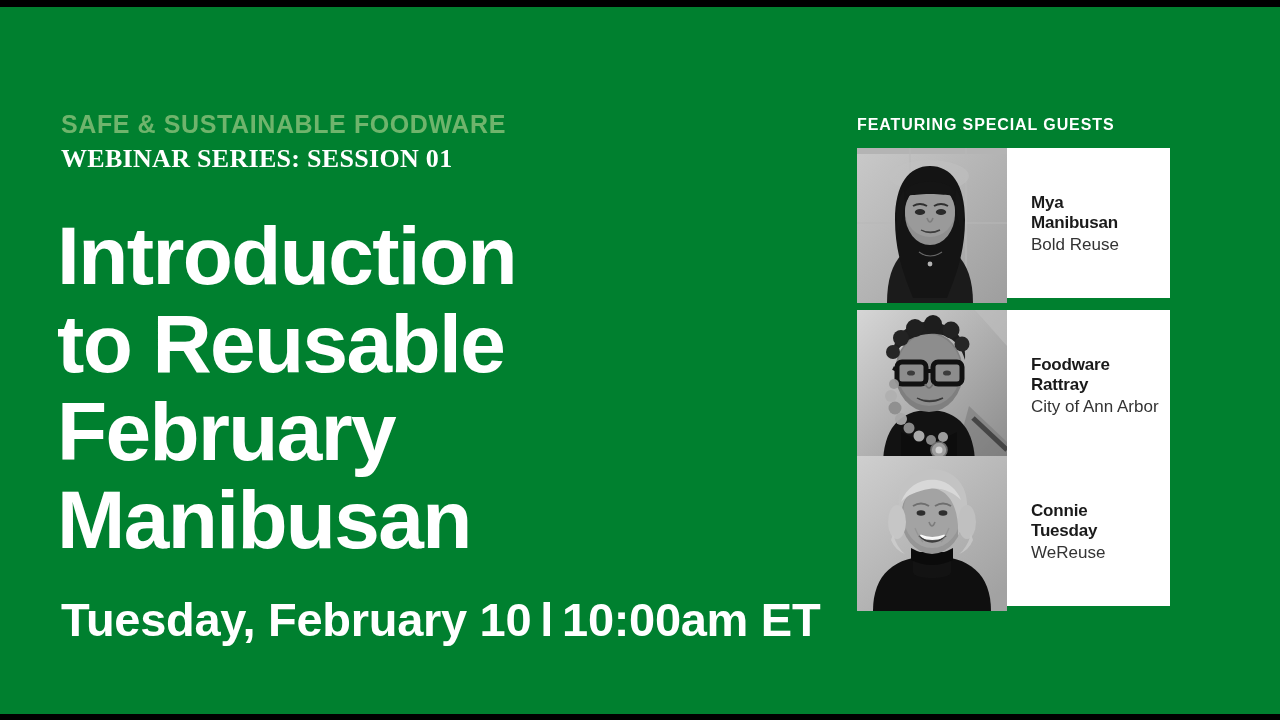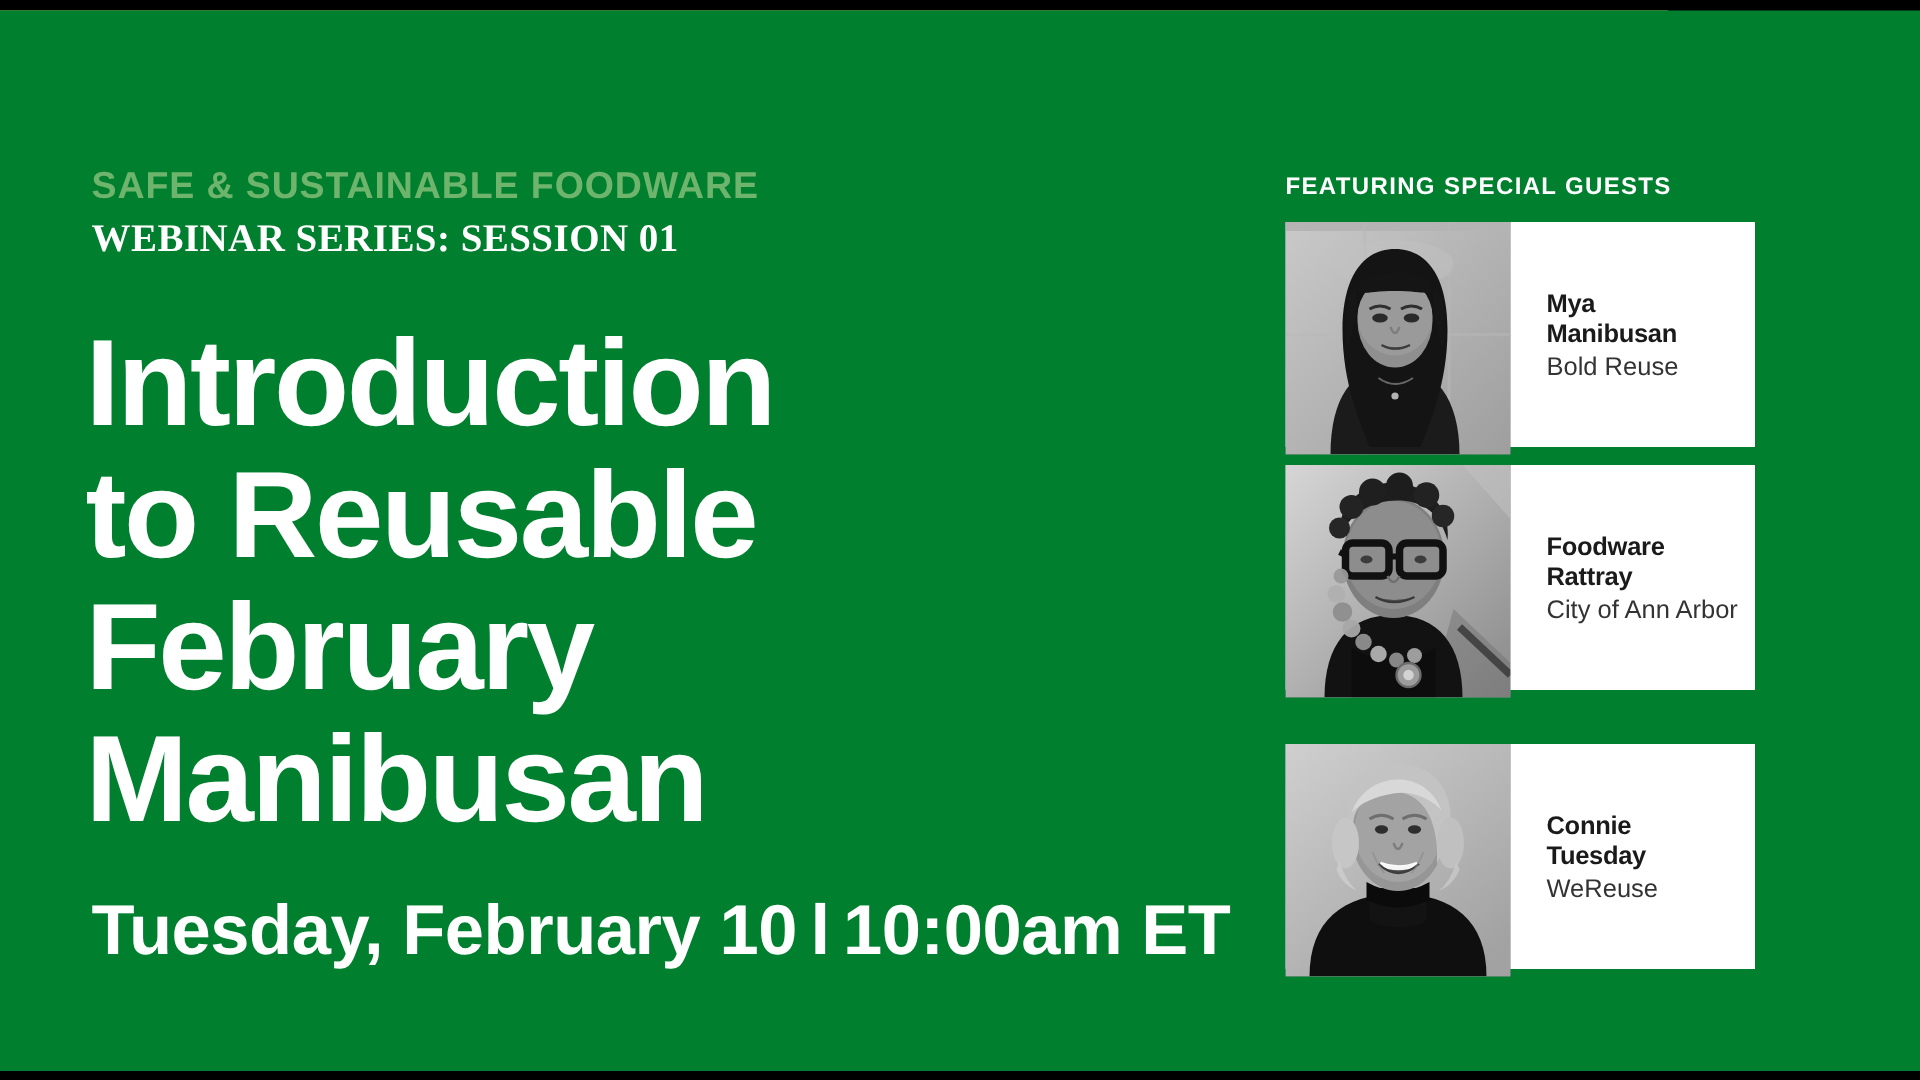--- a/index.html
+++ b/index.html
@@ -102,21 +102,21 @@
   }
 
   .guest-card {
     position:absolute;
     left:0;
     width:313px;
     height:150px;
   }
   .guest-card.c0 { top:141px; }
   .guest-card.c1 { top:303px; }
-  .guest-card.c2 { top:489px;padding-left:32px; }
+  .guest-card.c2 { top:449px;padding-left:32px; }
 
   .card-panel {
     position:absolute;
     left:0; top:0;
     width:313px; height:150px;
     background:#FFFFFF;
   }
 
   .card-photo {
     position:absolute;

